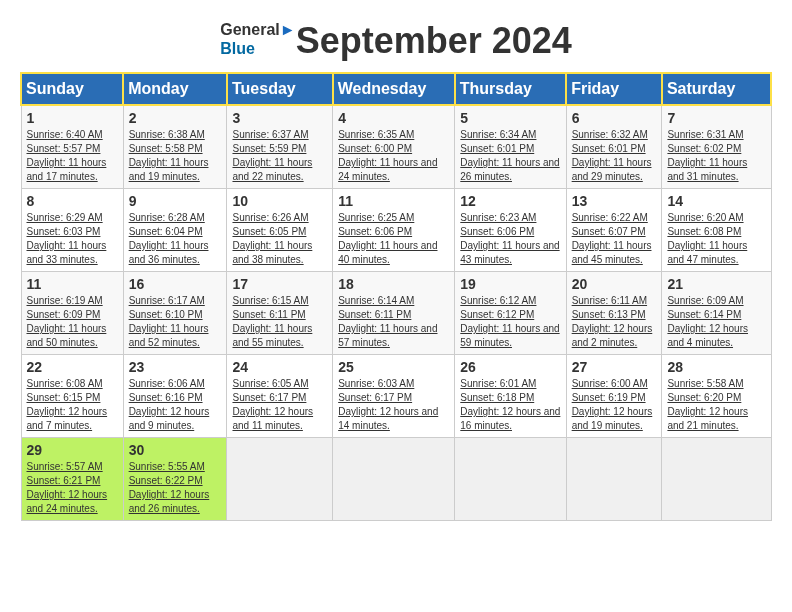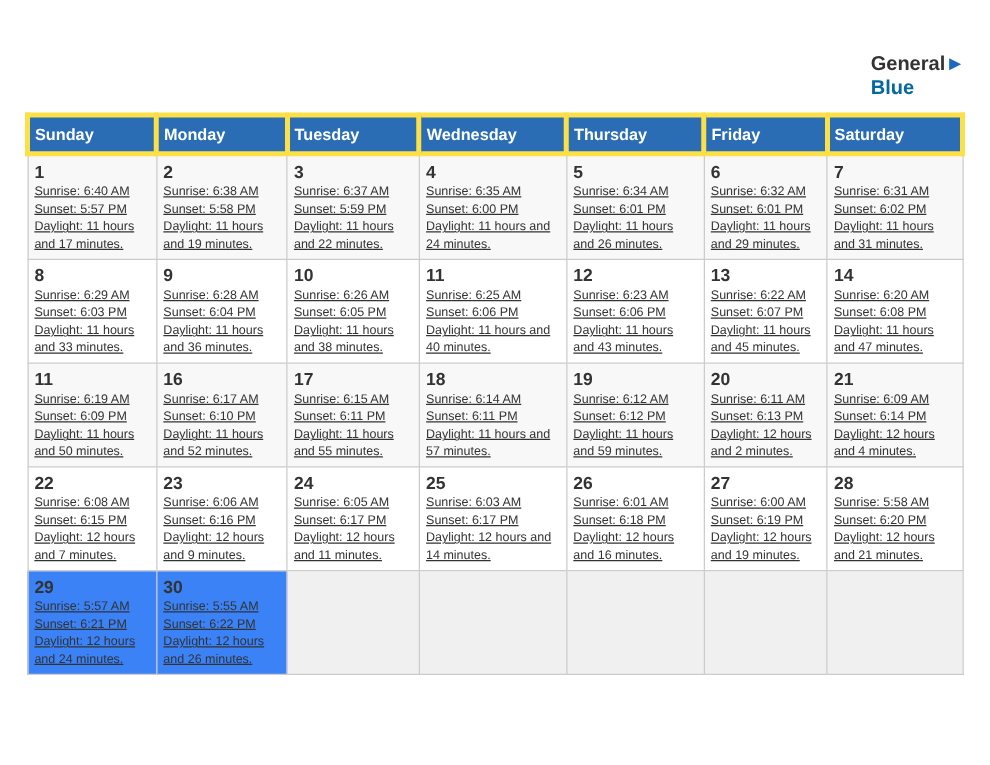--- a/index.html
+++ b/index.html
@@ -6,23 +6,22 @@
     body {
       font-family: Arial, sans-serif;
       background: #fff;
       width: 792px;
       min-height: 612px;
       padding: 20px;
     }
     .header-section {
       display: flex;
       align-items: flex-start;
-      justify-content: flex-end;
+      justify-content: center;
       margin-bottom: 10px;
-      margin-top: 22px;
     }
     .logo {
       display: flex;
       align-items: center;
       gap: 4px;
     }
     .title-section {
       text-align: right;
     }
     .calendar-title {
@@ -39,23 +38,23 @@
       border-collapse: collapse;
       font-size: 11px;
     }
     thead tr {
       background-color: #2a6db5;
       color: white;
     }
     thead th {
       padding: 6px 4px;
       text-align: left;
-      font-size: 13px;
+      font-size: 16px;
       font-weight: bold;
-      border: 4px solid #fde047;
+      border: 2px solid #fde047;
     }
     tbody tr {
       vertical-align: top;
     }
     tbody td {
       border: 1px solid #ccc;
       padding: 4px 5px;
       vertical-align: top;
       min-height: 80px;
       height: 80px;
@@ -77,34 +76,35 @@
       line-height: 1.4;
       text-decoration: underline;
     }
     .empty-cell {
       background: #f0f0f0 !important;
     }
     tbody tr:last-child td {
       background: #f0f0f0;
     }
     tbody tr:last-child td.has-data {
-      background: #3b82f6;
+      background: #bef264;
     }
   </style>
 </head>
 <body>
 
 <div class="header-section">
   <div class="logo">
   <div style="text-align:left;">
     <div style="font-size:16px; font-weight:bold; color:#333; line-height:1.2;">General<span style="color:#1a6bbf;">►</span></div>
     <div style="font-size:16px; font-weight:bold; color:#0369a1; line-height:1.2;">Blue</div>
   </div>
 </div>
   <div class="title-section">
+    <div class="calendar-title">September 2024</div>
   </div>
 </div>
 
 <table>
   <thead>
     <tr>
       <th>Sunday</th>
       <th>Monday</th>
       <th>Tuesday</th>
       <th>Wednesday</th>

